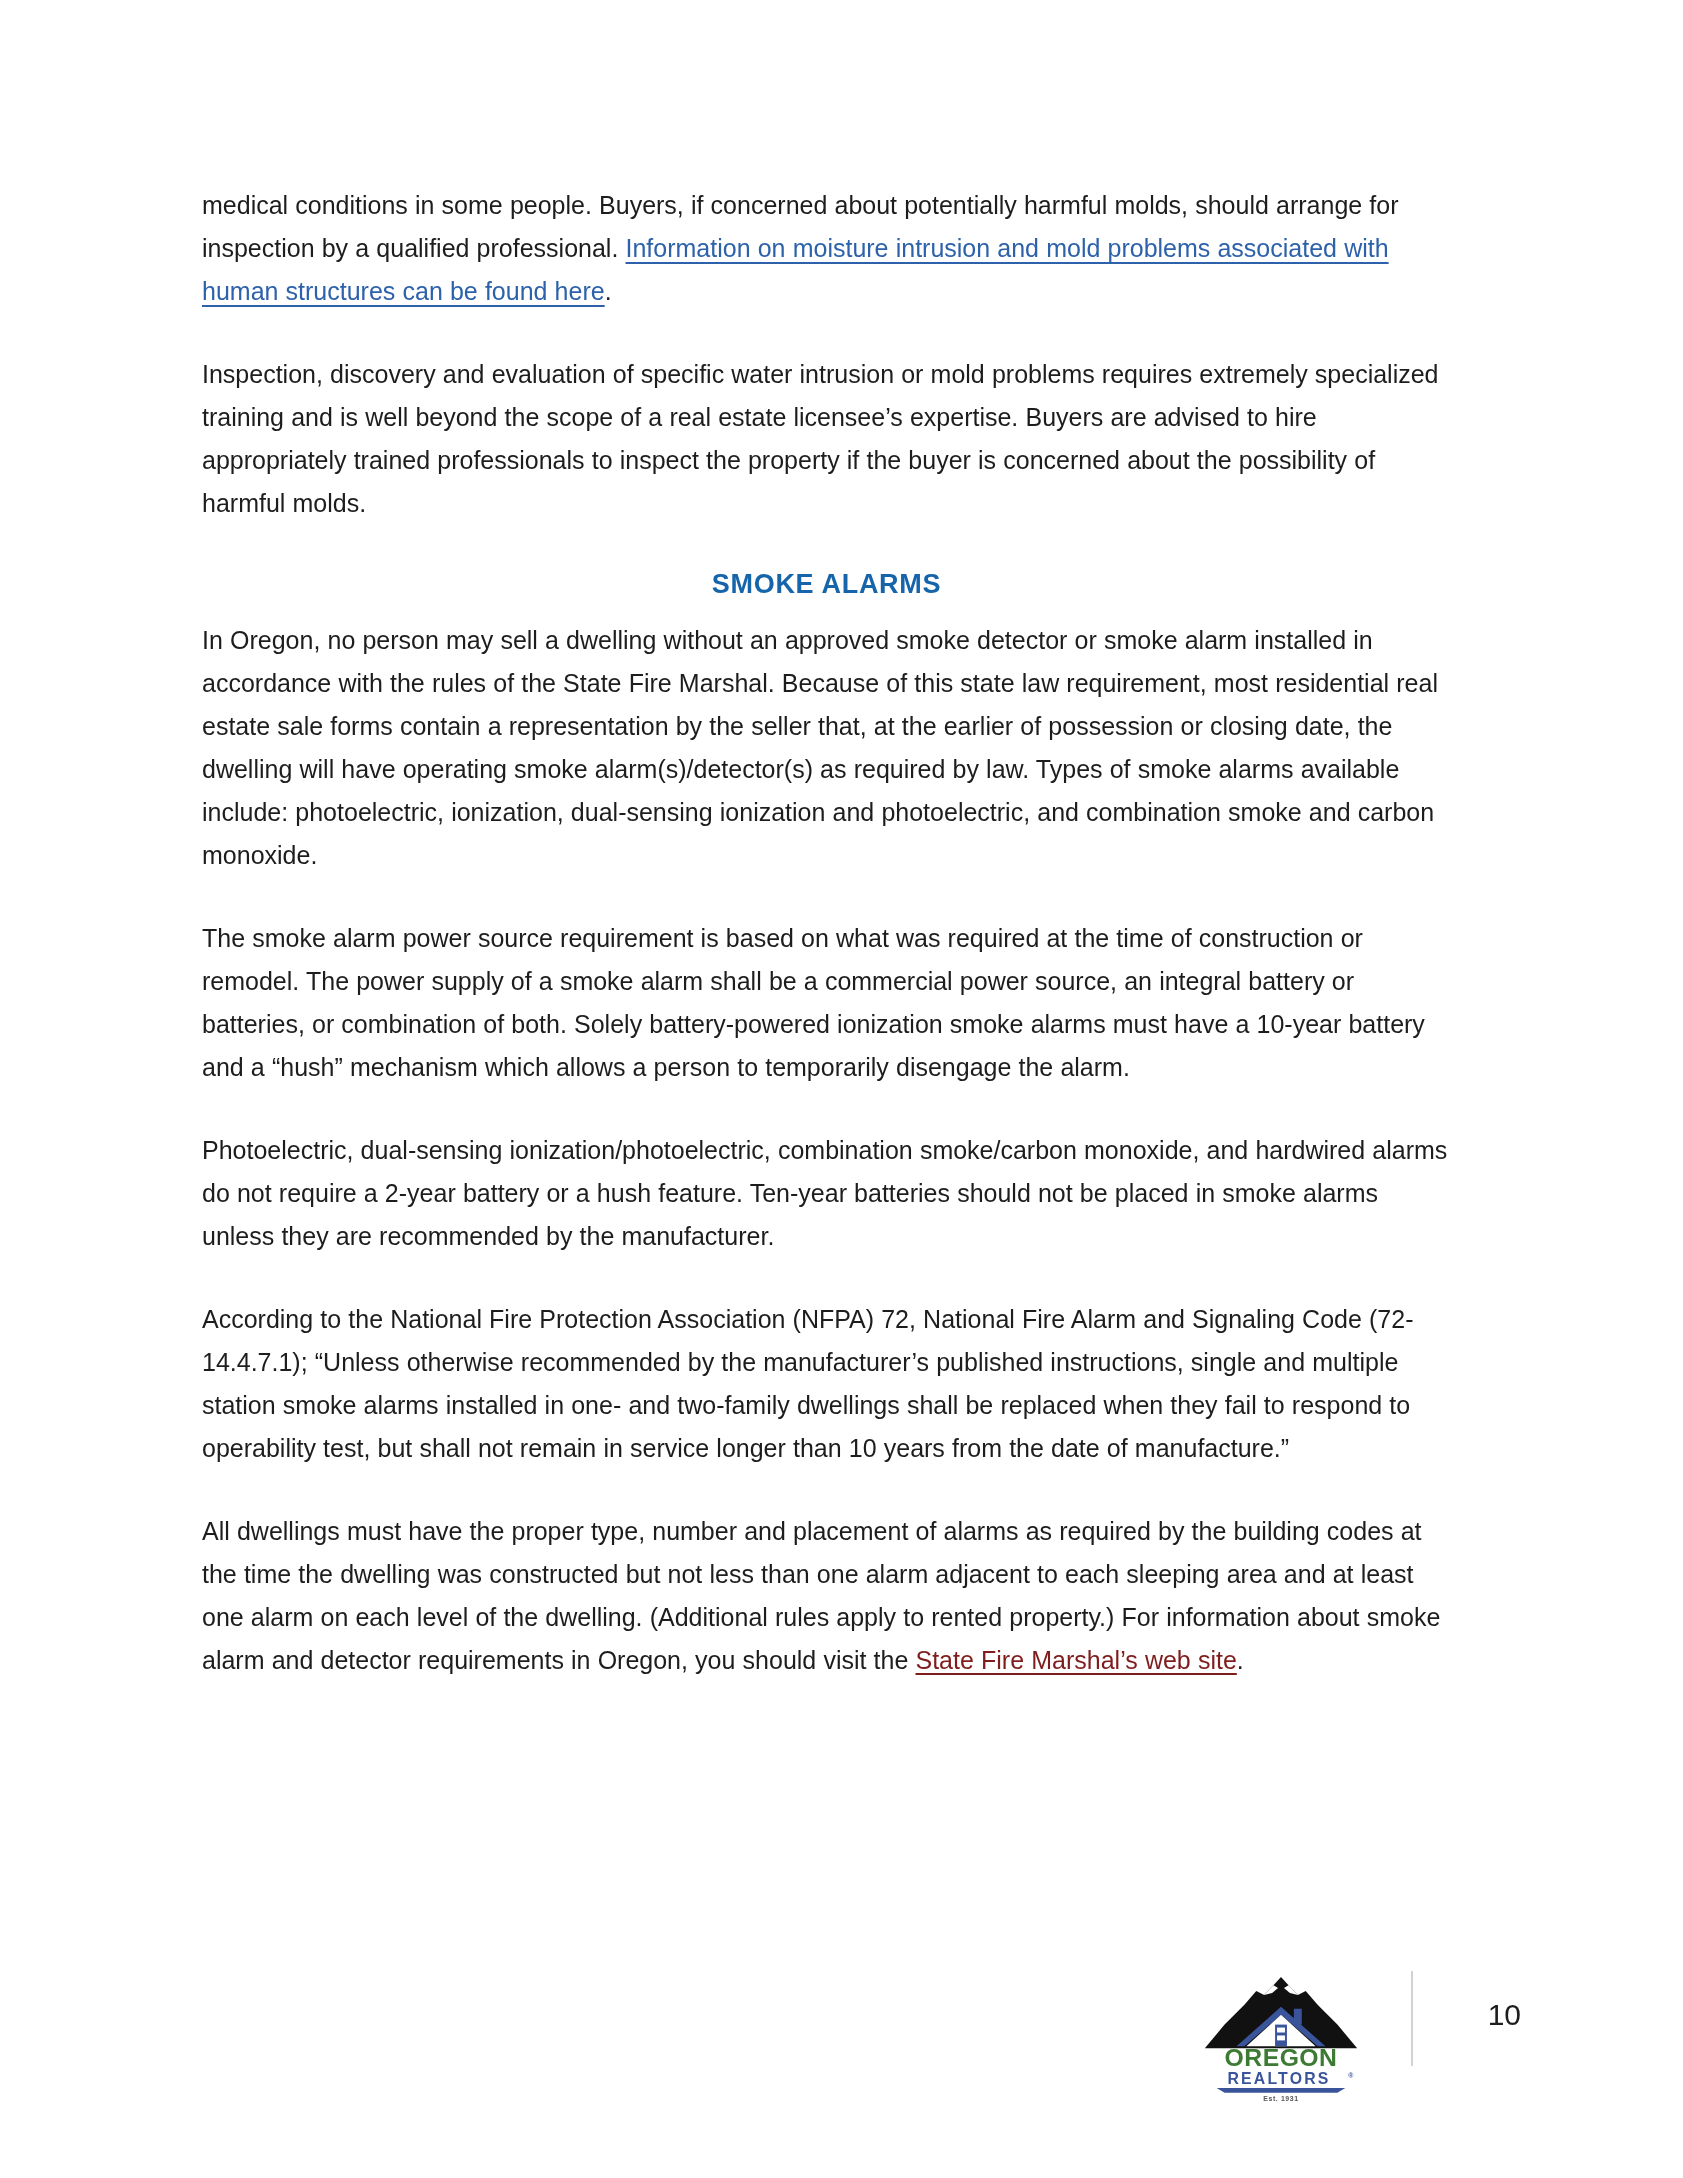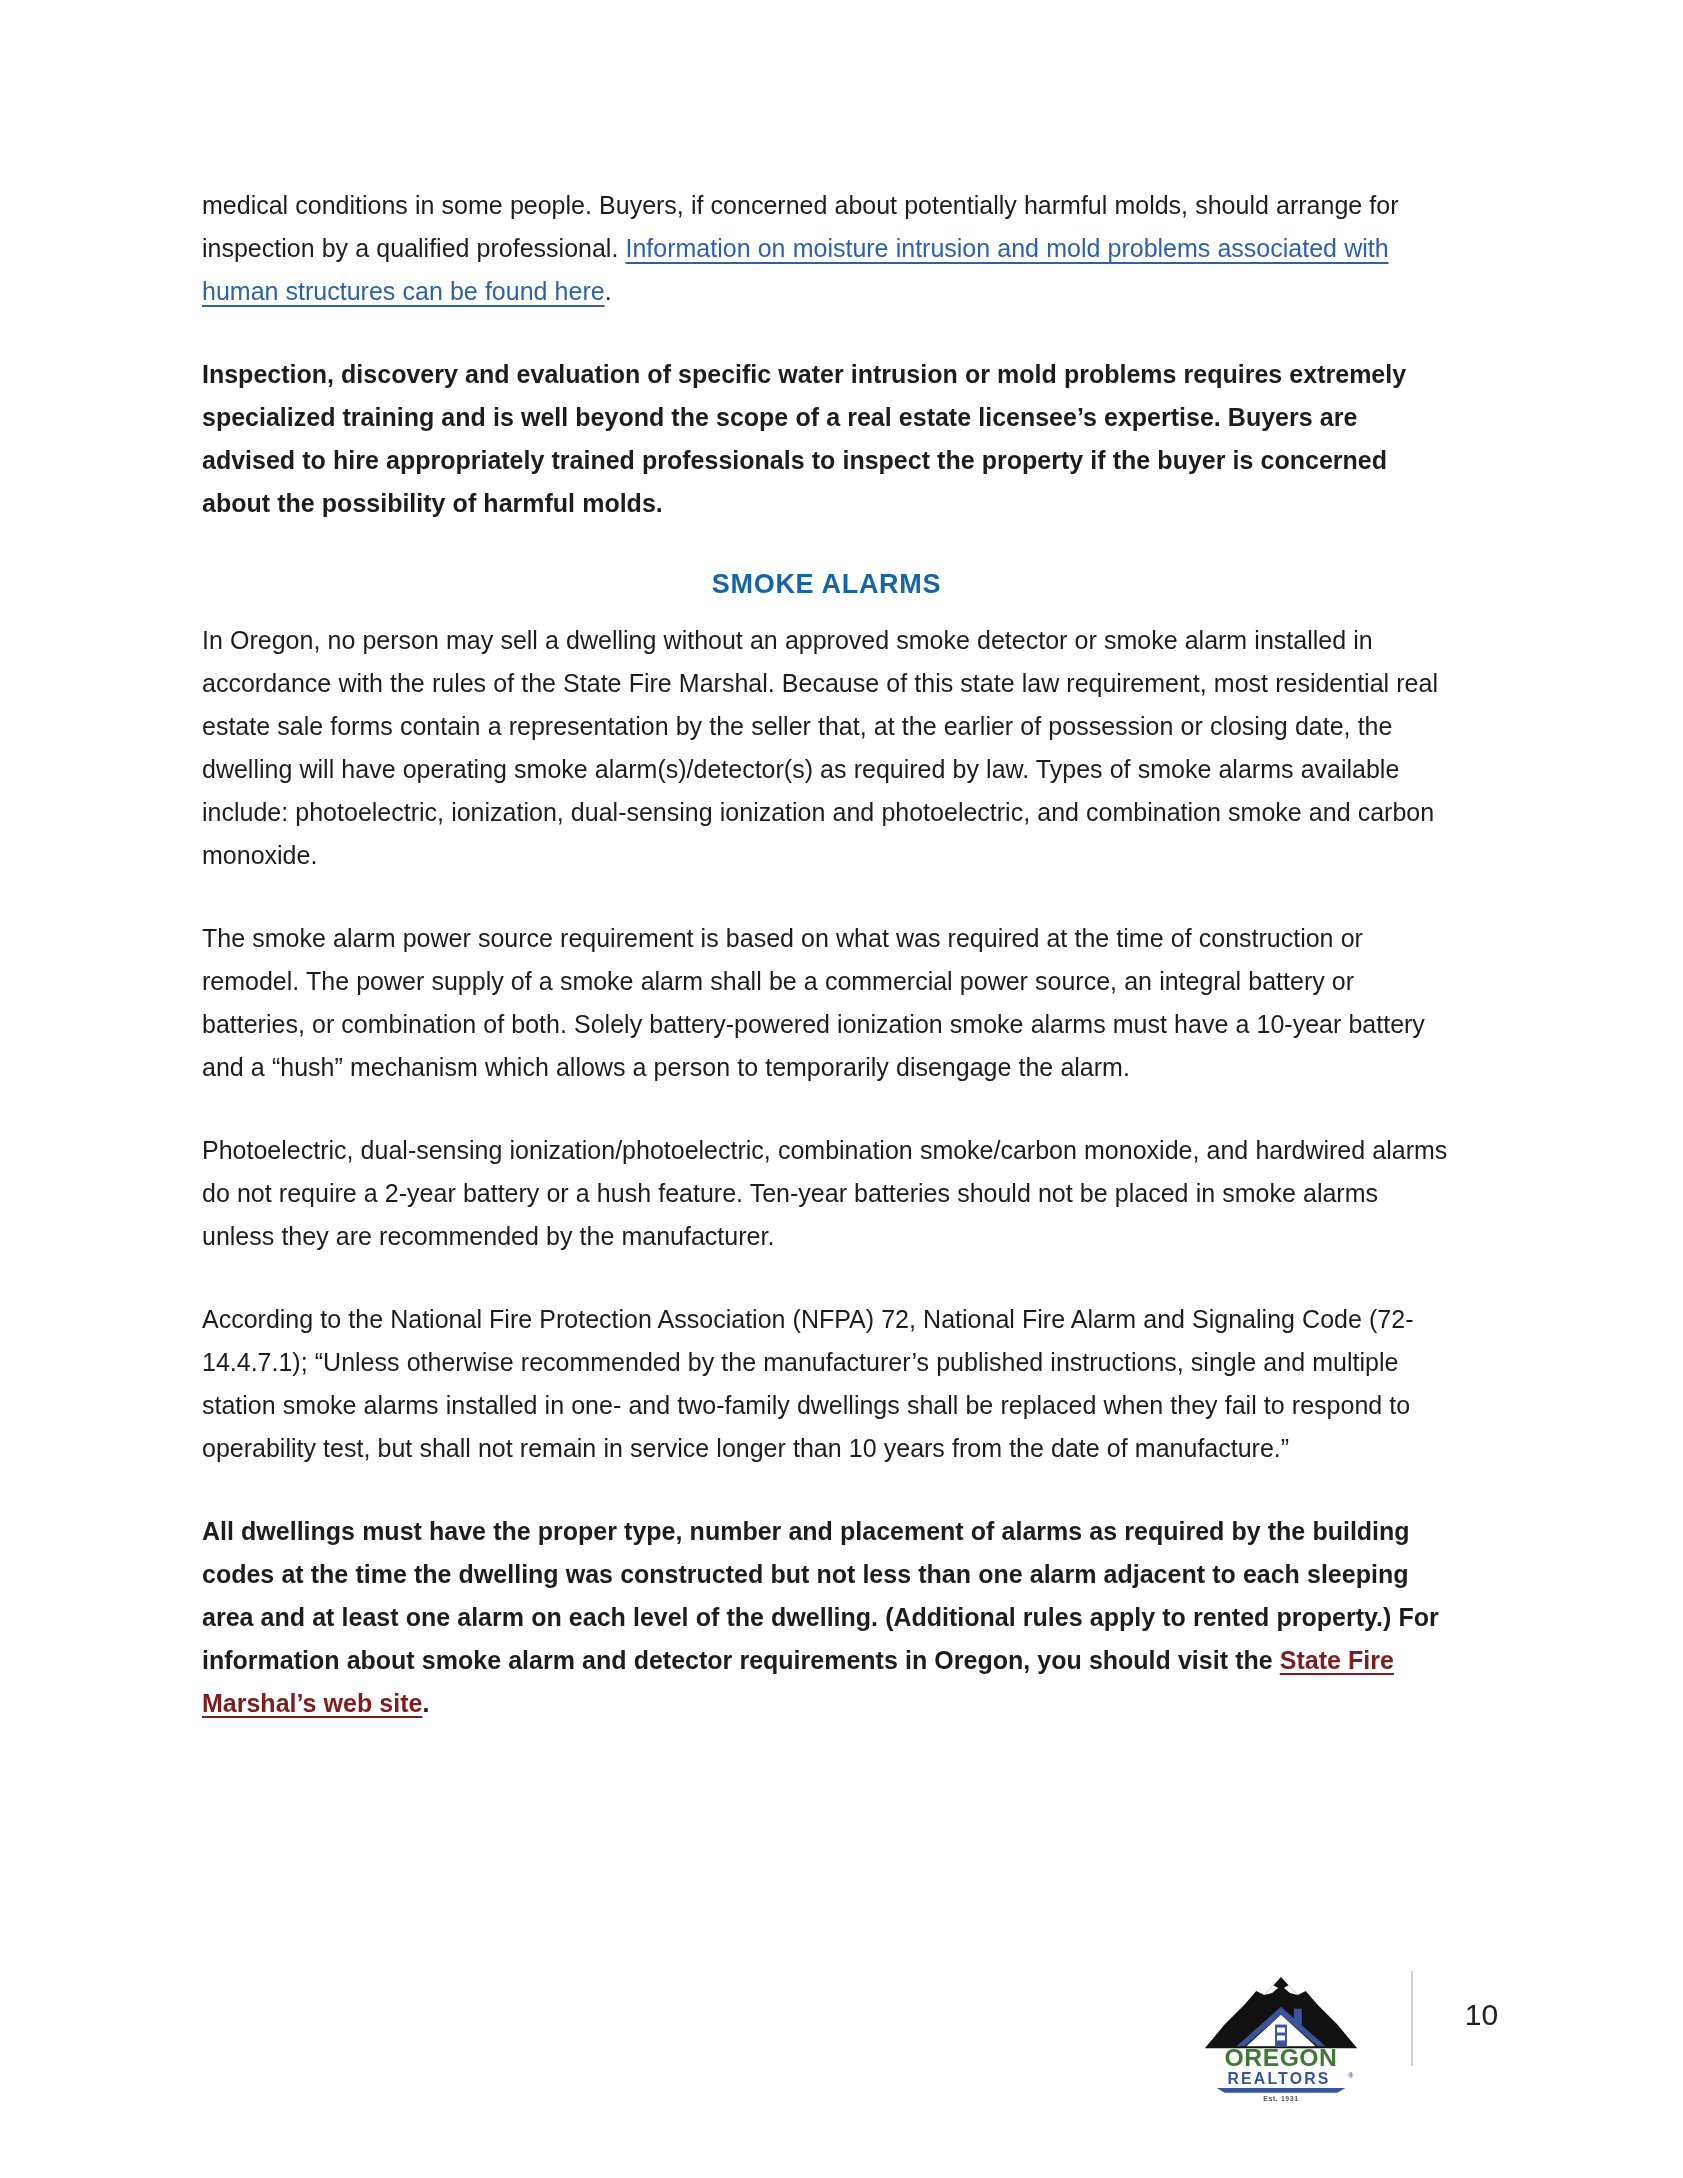--- a/index.html
+++ b/index.html
@@ -39,21 +39,20 @@
     line-height: 43px;
     color: #1d1d1d;
     font-weight: 400;
     letter-spacing: 0px;
     text-align: left;
     word-spacing: 0.2px;
   }
 
   p.body-par:last-of-type {
     margin-bottom: 0;
-    font-weight: bold;
   }
 
   h2.section-heading {
     margin: 0 0 18px 0;
     font-size: 27px;
     line-height: 34px;
     font-weight: bold;
     color: #1665ab;
     letter-spacing: 0.7px;
     text-align: center;
@@ -111,21 +110,21 @@
 
   .page-number {
     position: absolute;
     left: 1438px;
     top: 61px;
     width: 79px;
     font-size: 30px;
     line-height: 38px;
     color: #1d1d1d;
     font-weight: 400;
-    text-align: center;
+    text-align: right;
   }
 </style>
 </head>
 <body>
 
 <div class="page">
 
   <div class="content">
 
     <p class="body-par"><span>medical conditions in some people. Buyers, if concerned about potentially harmful molds, should arrange for inspection by a qualified professional. </span><a class="doclink" href="#">Information on moisture intrusion and mold problems associated with human structures can be found here</a><span>.</span></p>

